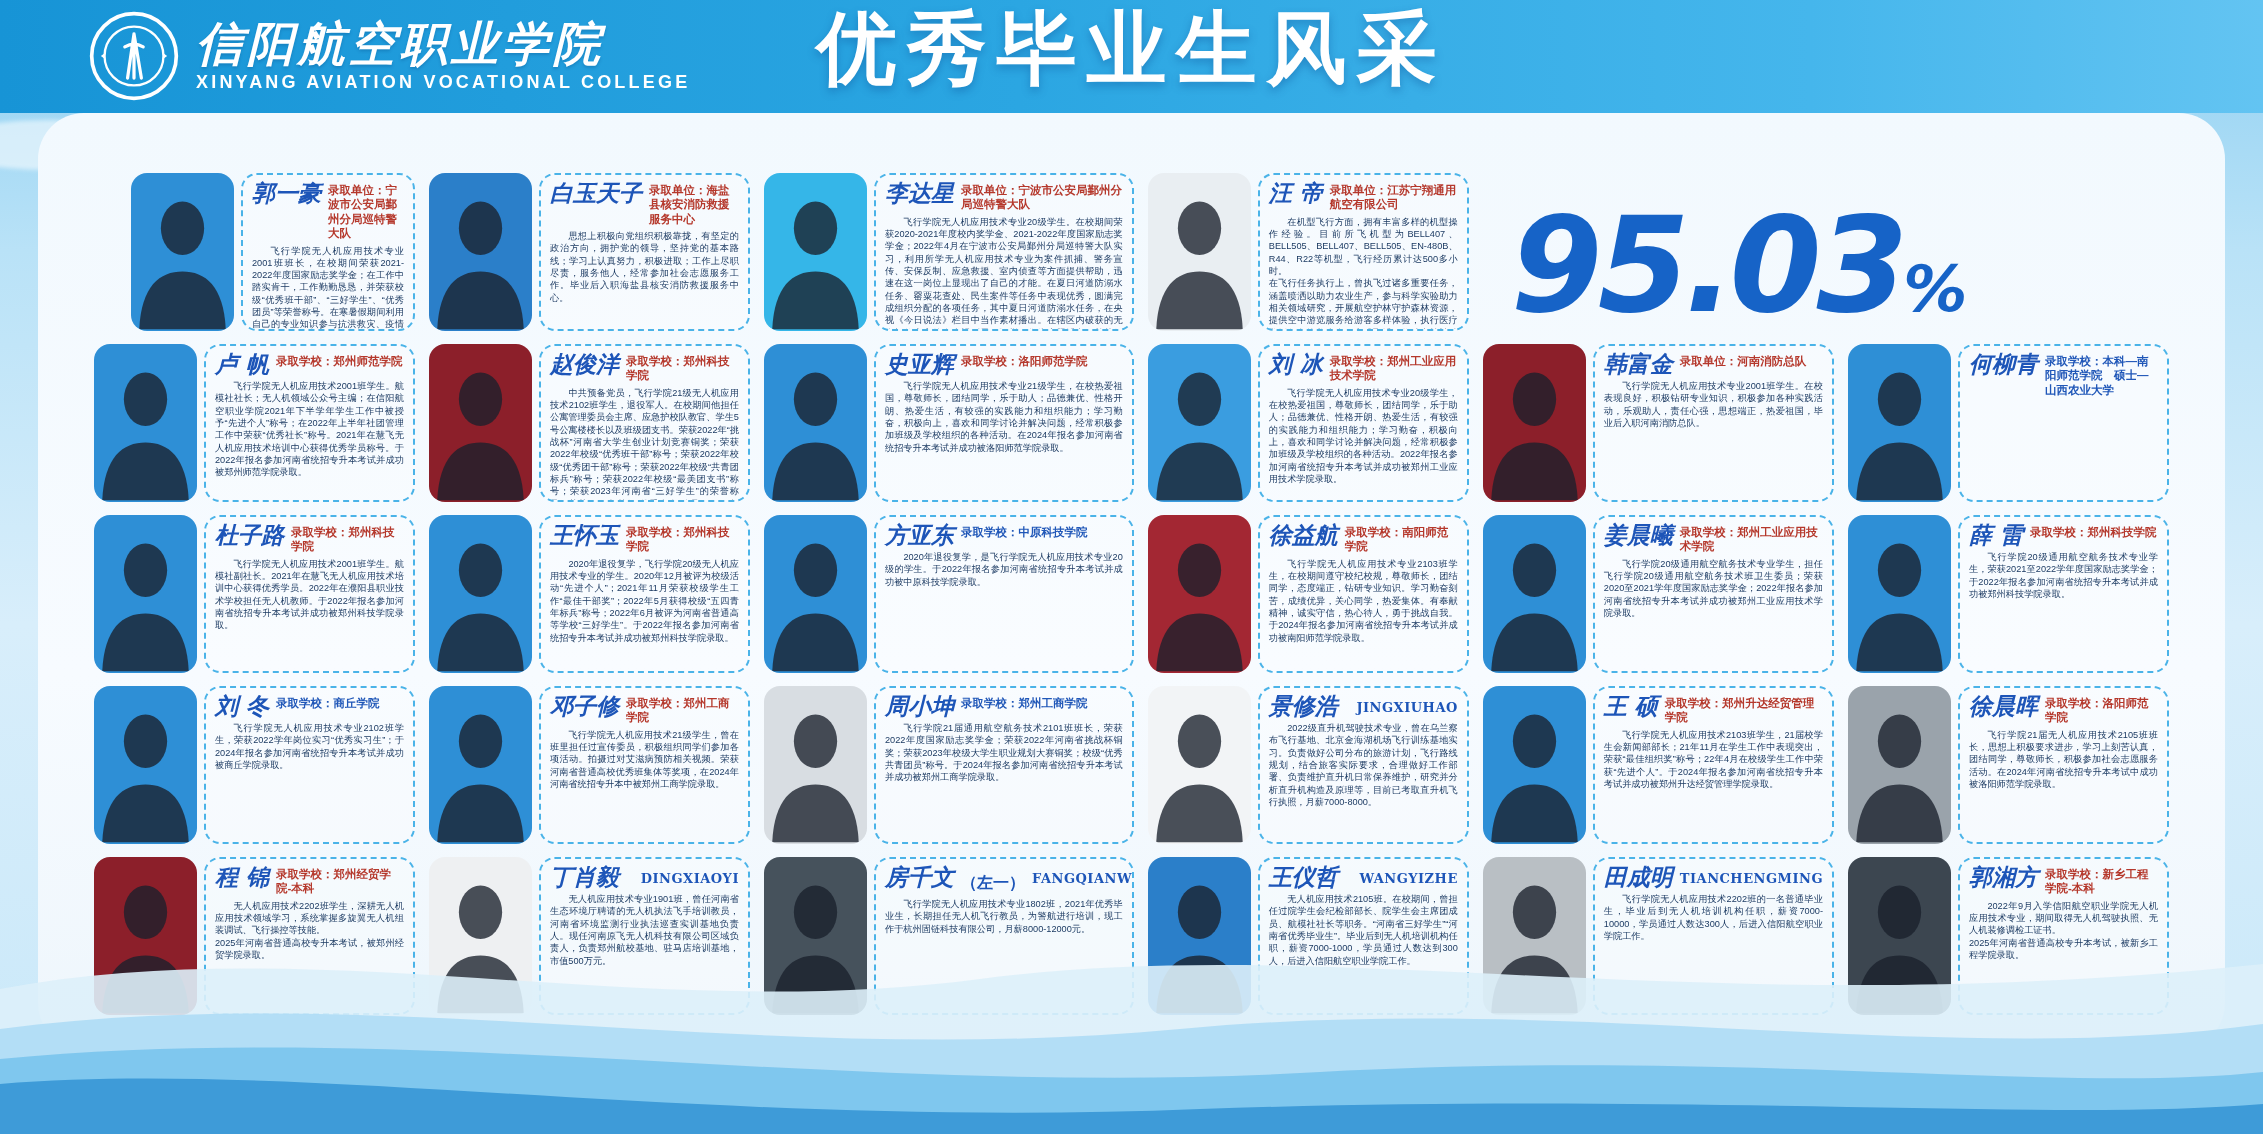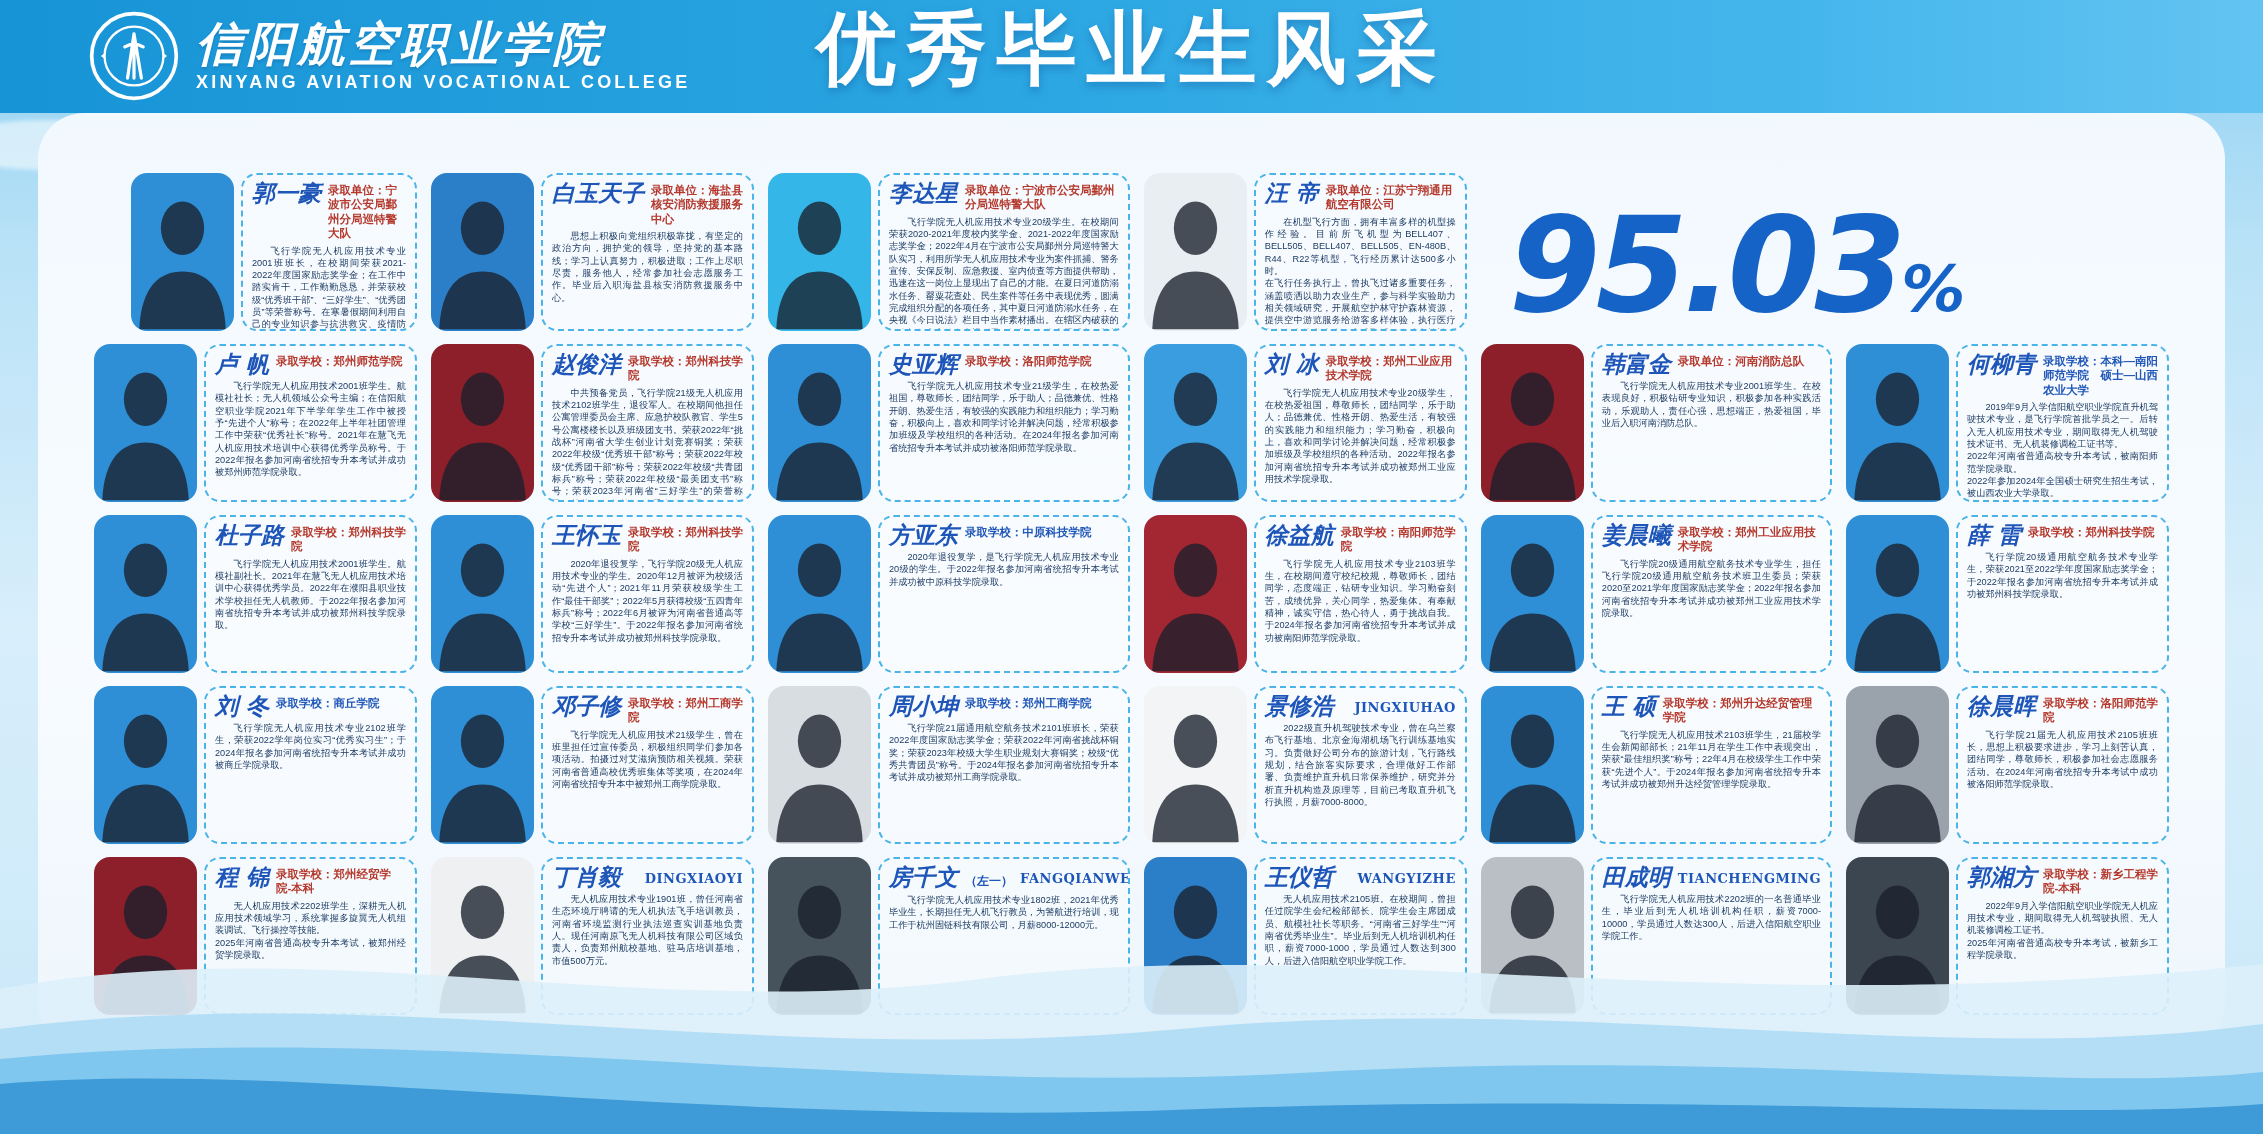--- a/index.html
+++ b/index.html
@@ -41,21 +41,21 @@
   .photo svg{position:absolute;left:0;bottom:0;width:100%;height:100%;}
   .card{
     flex:1;border:2px dashed #4ab3e8;border-radius:16px;
     padding:6px 9px 4px 9px;overflow:hidden;background:rgba(255,255,255,.25);
   }
   .name-row{display:flex;align-items:flex-start;gap:7px;}
   .s-name{
     flex:none;font-family:"DejaVu Serif","Liberation Serif",serif;
     font-style:italic;font-weight:bold;font-size:23px;color:#1d55b8;line-height:1.05;white-space:nowrap;
   }
-  .s-note{flex:none;font-size:12px;color:#1d55b8;font-weight:bold;margin-top:8px;}
+  .s-note{flex:none;font-size:16px;color:#1d55b8;font-weight:bold;margin-top:8px;}
   .s-admit{flex:1;font-size:11.5px;font-weight:bold;line-height:1.25;margin-top:2px;}
   .s-admit.red{color:#b5382c;} .s-admit.blue{color:#2057b8;}
   .s-pinyin{margin-left:auto;font-family:"DejaVu Serif","Liberation Serif",serif;font-weight:bold;font-size:13px;color:#1d55b8;margin-top:6px;letter-spacing:.5px;}
   .s-desc{
     margin-top:4px;font-size:9.2px;line-height:1.34;color:#17365f;
     text-indent:2em;white-space:pre-line;text-align:justify;
   }
   
   .stat{grid-column:5/7;grid-row:1;display:flex;align-items:center;gap:20px;padding:26px 0 0 28px;}
   .stat-lines{font-size:41px;font-weight:900;color:#101418;line-height:1.5;white-space:nowrap;}
@@ -261,23 +261,20 @@
           <path d="M8,150 C10,108 28,94 50,94 C72,94 90,108 92,150 Z" fill="rgba(25,32,44,.78)"></path>
         </svg>
       </div>
       <div class="card">
         <div class="name-row">
           <span class="s-name">何柳青</span>
 
           <span class="s-admit blue"><b class="s-label">录取学校：</b><span class="s-dest">本科—南阳师范学院　硕士—山西农业大学</span></span>
 
         </div>
-        <div class="s-desc">2019年9月入学信阳航空职业学院直升机驾驶技术专业，是飞行学院首批学员之一。后转入无人机应用技术专业，期间取得无人机驾驶技术证书、无人机装修调检工证书等。
-2022年河南省普通高校专升本考试，被南阳师范学院录取。
-2022年参加2024年全国硕士研究生招生考试，被山西农业大学录取。</div>
       </div>
     </div>
         <div class="cell" style="grid-area: 3 / 1;">
       <div class="photo" style="background: linear-gradient(rgb(46, 143, 214), rgb(46, 143, 214));">
         <svg viewBox="0 0 100 150">
           <ellipse cx="50" cy="52" rx="21" ry="26" fill="rgba(25,32,44,.78)"></ellipse>
           <path d="M8,150 C10,108 28,94 50,94 C72,94 90,108 92,150 Z" fill="rgba(25,32,44,.78)"></path>
         </svg>
       </div>
       <div class="card">

